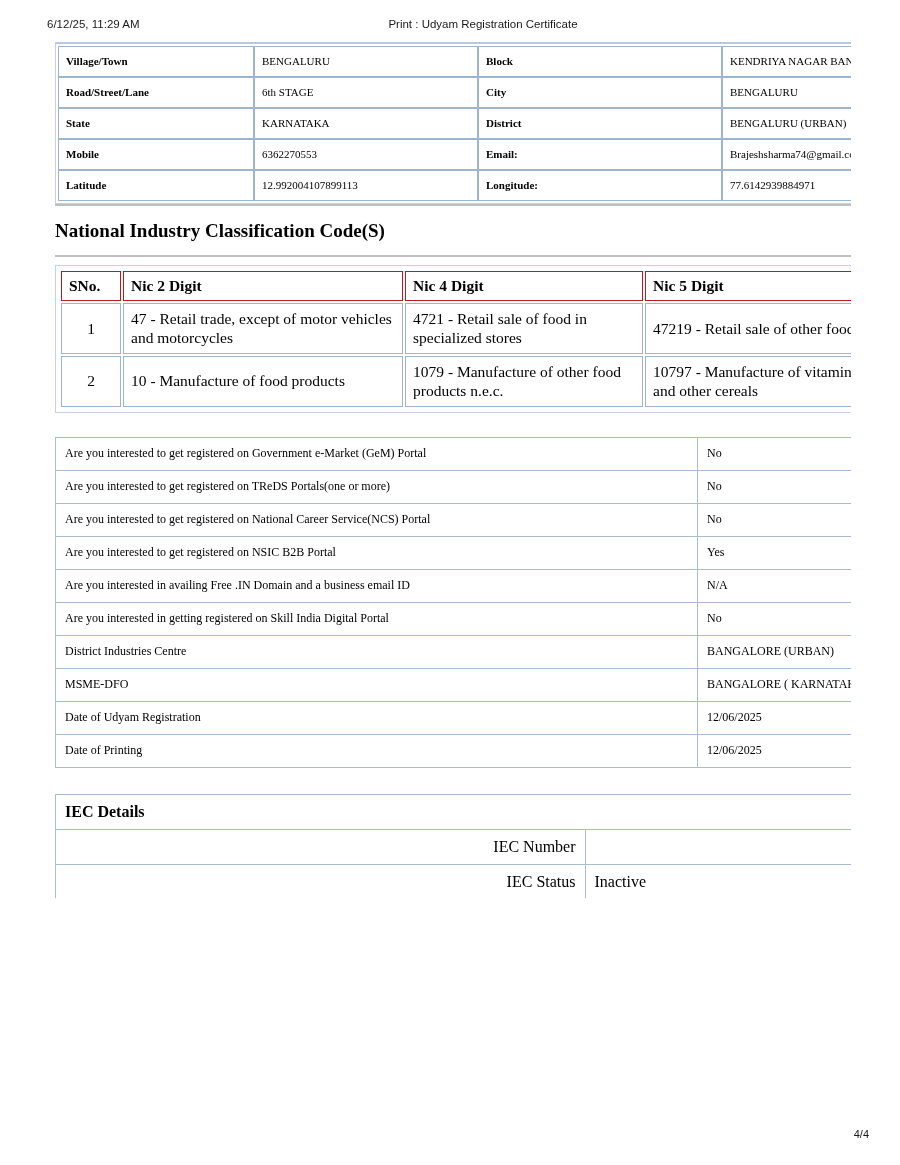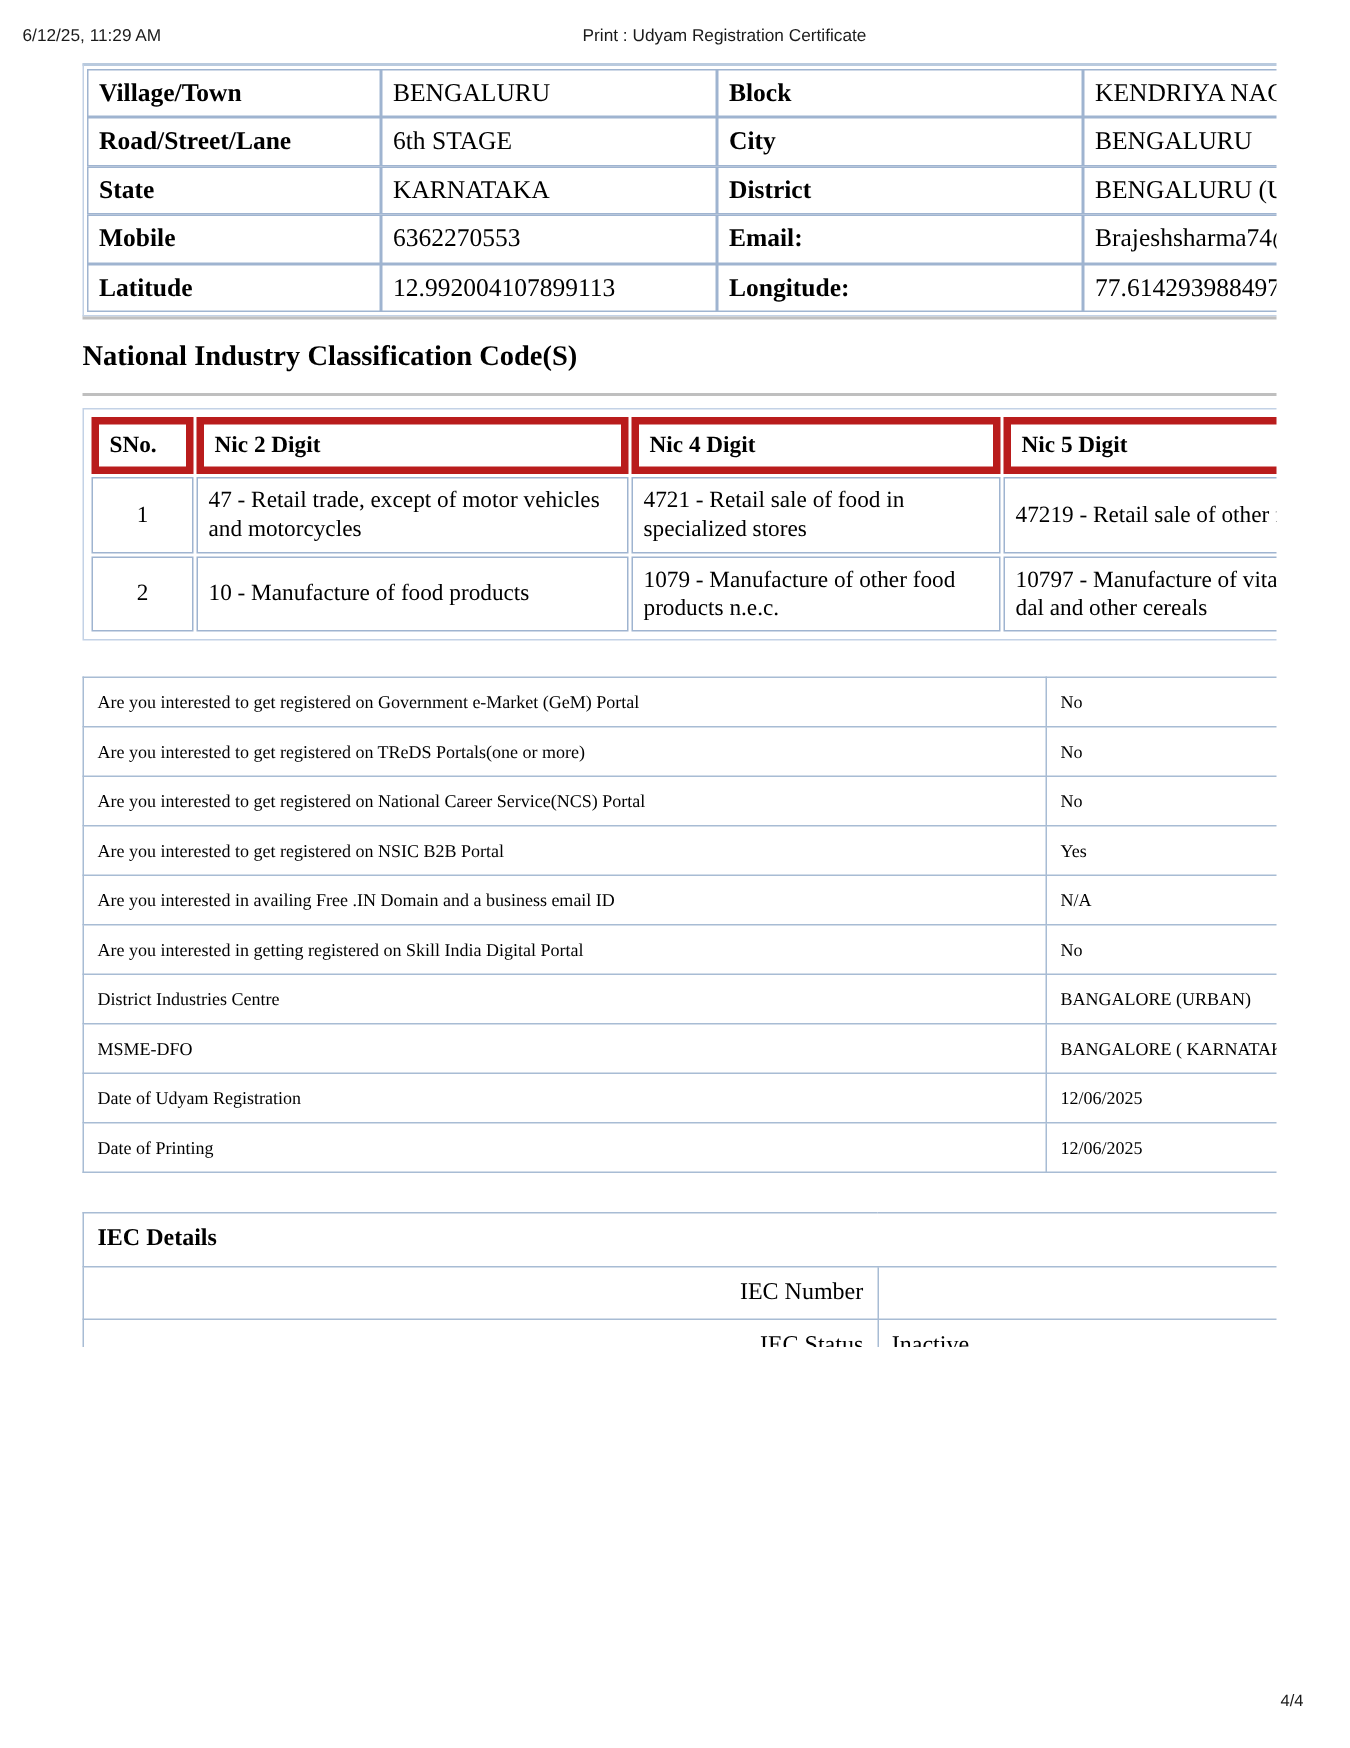--- a/index.html
+++ b/index.html
@@ -22,21 +22,21 @@
     top: 18px;
     left: 0;
     width: 900px;
     height: 16px;
     font-family: "Liberation Sans", "DejaVu Sans", sans-serif;
     font-size: 11.5px;
     color: #1a1a1a;
   }
   .print-header .ph-left {
     position: absolute;
-    left: 15px;
+    left: 47px;
     top: 0;
     white-space: nowrap;
   }
   .print-header .ph-center {
     position: absolute;
     left: 0;
     top: 0;
     width: 900px;
     text-align: center;
     white-space: nowrap;
@@ -86,21 +86,21 @@
   table.grid {
     border-collapse: separate;
     border-spacing: 0;
     width: 1060px;
     table-layout: fixed;
     background: #ffffff;
   }
   table.grid td {
     border: 1px solid #9fb4d0;
     padding: 5px 7px;
-    font-size: 17px;
+    font-size: 11px;
     line-height: 1.2;
     vertical-align: middle;
     word-wrap: break-word;
   }
   td.lbl { font-weight: bold; }
   td.val { font-weight: normal; }
 
   
   .addr-wrap {
     border: 1px solid #c3d2e6;
@@ -132,21 +132,21 @@
   
   .nic-wrap {
     border: 1px solid #c3d2e6;
     padding: 3px;
     width: 1056px;
     box-sizing: border-box;
     margin-top: 8px;
   }
   table.nic { width: 100%; }
   table.nic th {
-    border: 5px solid #b91c1c;
+    border: 1px solid #b91c1c;
     padding: 5px 7px;
     font-size: 15.5px;
     font-weight: bold;
     text-align: left;
     vertical-align: middle;
   }
   table.nic td {
     border: 1px solid #9fb4d0;
     padding: 5px 7px;
     font-size: 15.5px;

